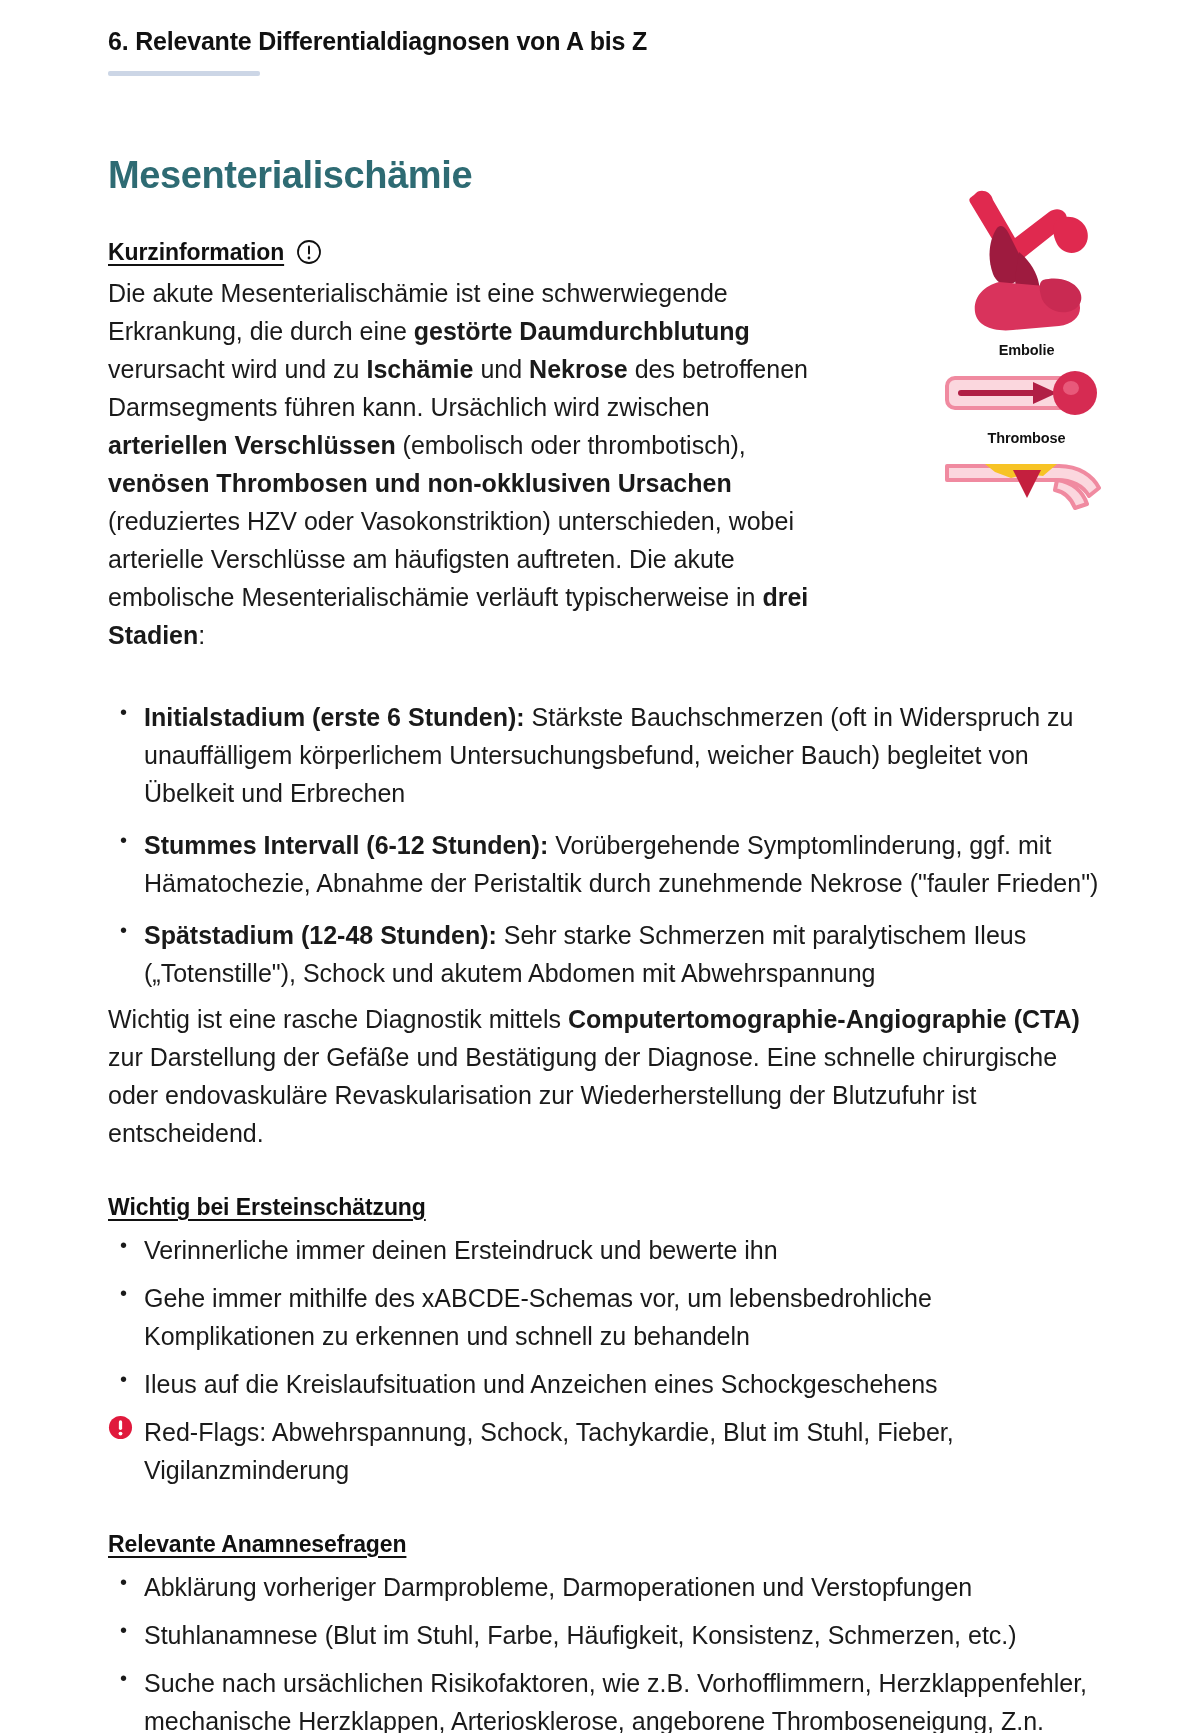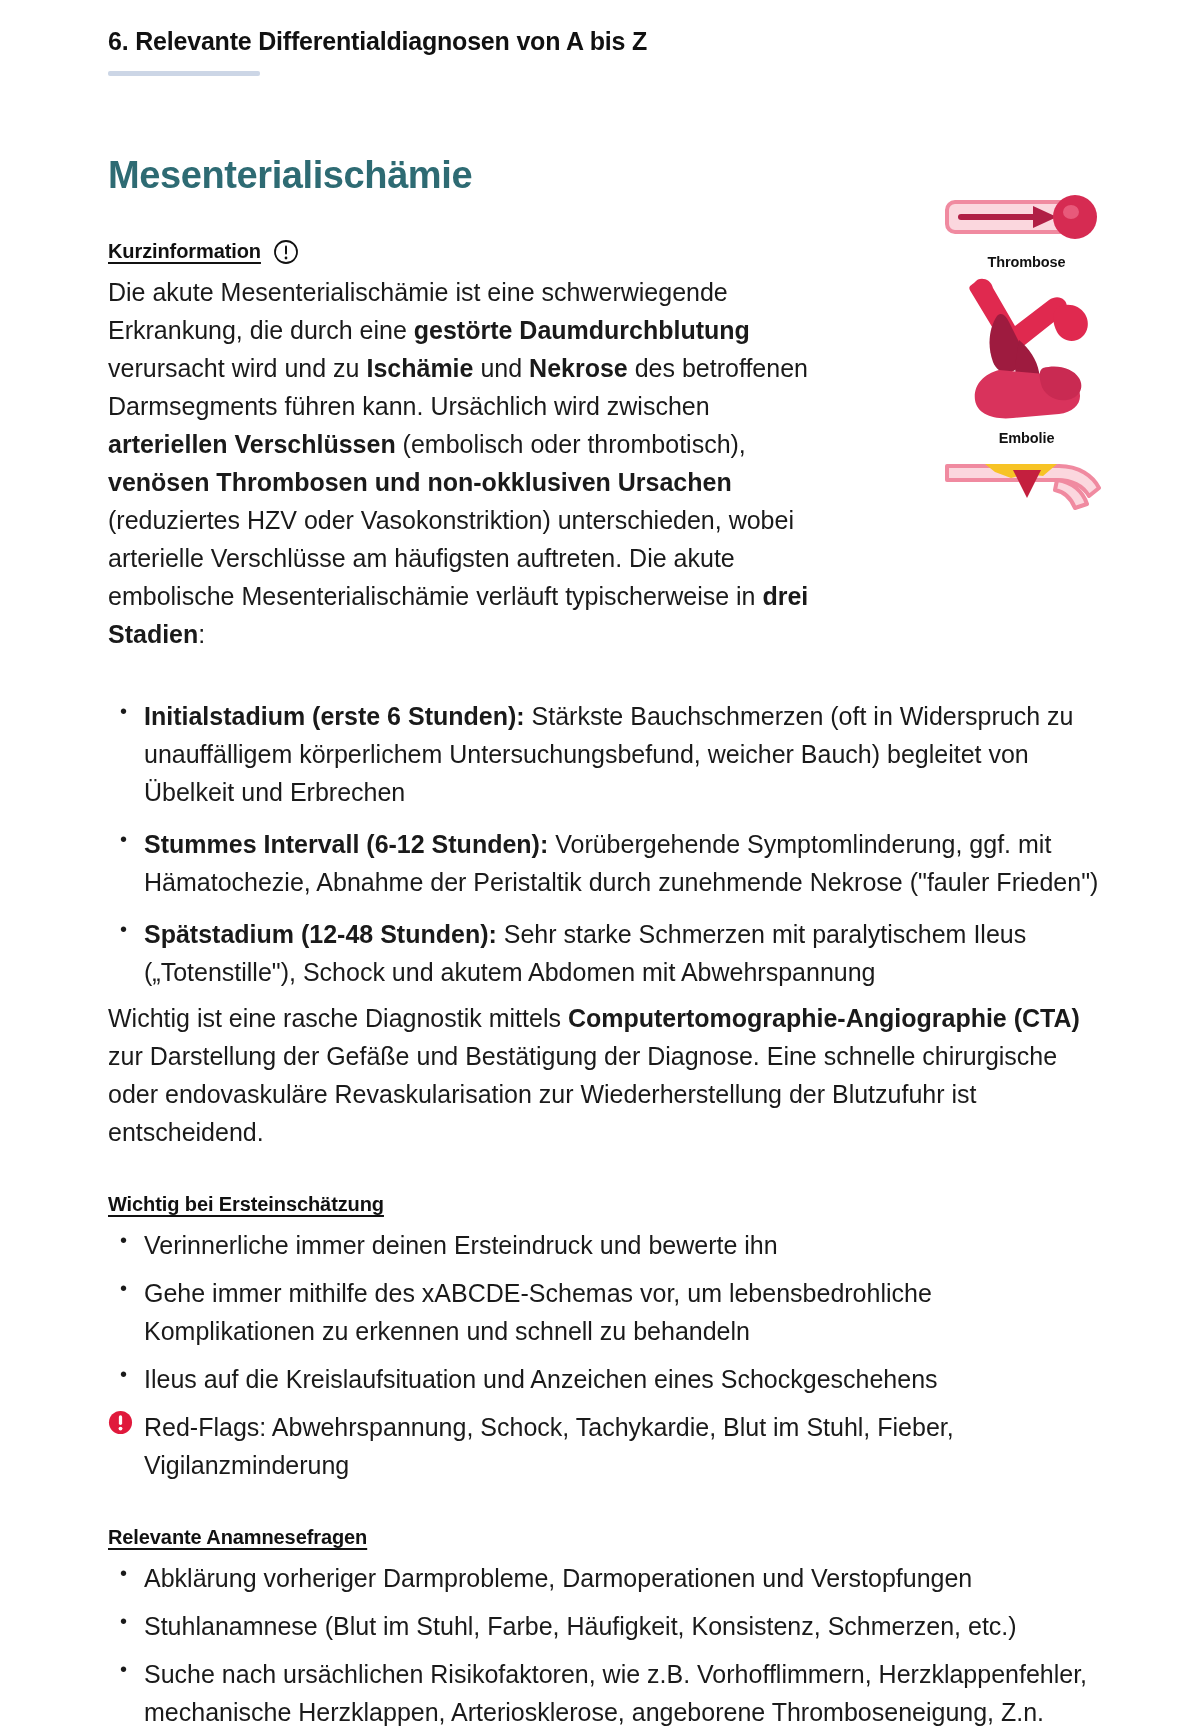--- a/index.html
+++ b/index.html
@@ -52,21 +52,21 @@
     font-size: 38px;
     font-weight: bold;
     color: #2e6b73;
     letter-spacing: -0.4px;
     margin: 79px 0 0 0;
     line-height: 1.1;
   }
 
   
   .section-head {
-    font-size: 20px;
+    font-size: 23px;
     font-weight: bold;
     color: #111111;
     text-decoration: underline;
     text-underline-offset: 4px;
     text-decoration-thickness: 2px;
     display: inline-block;
     letter-spacing: -0.1px;
     text-align: right;
   }
   .head-row {
@@ -191,46 +191,46 @@
   <div class="content">
 
     <div class="chapter-head">6. Relevante Differentialdiagnosen von A bis Z</div>
     <div class="chapter-rule"></div>
 
     <div class="doc-title">Mesenterialischämie</div>
 
     <div class="illus">
 
       <div class="illus-block">
+        <svg viewBox="0 0 175 150" width="175" height="150">
+
+          <path d="M36 8 C40 2 52 4 54 14 L76 52 L110 26 C118 20 128 24 128 33 C128 40 122 43 116 47 L82 74 C76 79 68 78 64 71 L32 18 C28 12 32 12 36 8 Z" fill="#e0294f"></path>
+          <path d="M118 34 C126 28 140 30 146 40 C152 50 148 62 138 66 C130 69 122 65 118 58 C114 50 112 40 118 34 Z" fill="#e0294f"></path>
+
+          <path d="M58 42 C50 54 48 72 54 88 C58 98 68 102 76 96 C84 90 84 78 80 68 L70 48 C66 40 62 38 58 42 Z" fill="#9e1b3f"></path>
+          <path d="M80 66 C90 74 98 86 100 98 C102 108 96 116 88 114 C80 112 76 102 76 92 Z" fill="#9e1b3f"></path>
+
+          <path d="M60 96 C44 100 34 112 36 126 C38 140 54 146 74 144 L120 140 C136 138 144 128 140 116 C136 104 122 98 106 100 L60 96 Z" fill="#d9335c"></path>
+          <path d="M104 94 C118 90 134 94 140 104 C146 114 140 124 128 126 C116 128 104 120 102 110 C100 102 100 96 104 94 Z" fill="#c92a52"></path>
+        </svg>
+        <div class="illus-label">Embolie</div>
+      </div>
+
+      <div class="illus-block">
         <svg viewBox="0 0 175 62" width="175" height="62">
 
           <rect x="8" y="16" width="126" height="30" rx="8" fill="#fbd7de" stroke="#f08aa0" stroke-width="4"></rect>
 
           <line x1="22" y1="31" x2="96" y2="31" stroke="#b01f45" stroke-width="6" stroke-linecap="round"></line>
           <polygon points="94,20 118,31 94,42" fill="#b01f45"></polygon>
 
           <ellipse cx="136" cy="31" rx="22" ry="22" fill="#d62b52"></ellipse>
           <ellipse cx="132" cy="26" rx="8" ry="7" fill="#e8597a"></ellipse>
         </svg>
         <div class="illus-label">Thrombose</div>
-      </div>
-
-      <div class="illus-block">
-        <svg viewBox="0 0 175 150" width="175" height="150">
-
-          <path d="M36 8 C40 2 52 4 54 14 L76 52 L110 26 C118 20 128 24 128 33 C128 40 122 43 116 47 L82 74 C76 79 68 78 64 71 L32 18 C28 12 32 12 36 8 Z" fill="#e0294f"></path>
-          <path d="M118 34 C126 28 140 30 146 40 C152 50 148 62 138 66 C130 69 122 65 118 58 C114 50 112 40 118 34 Z" fill="#e0294f"></path>
-
-          <path d="M58 42 C50 54 48 72 54 88 C58 98 68 102 76 96 C84 90 84 78 80 68 L70 48 C66 40 62 38 58 42 Z" fill="#9e1b3f"></path>
-          <path d="M80 66 C90 74 98 86 100 98 C102 108 96 116 88 114 C80 112 76 102 76 92 Z" fill="#9e1b3f"></path>
-
-          <path d="M60 96 C44 100 34 112 36 126 C38 140 54 146 74 144 L120 140 C136 138 144 128 140 116 C136 104 122 98 106 100 L60 96 Z" fill="#d9335c"></path>
-          <path d="M104 94 C118 90 134 94 140 104 C146 114 140 124 128 126 C116 128 104 120 102 110 C100 102 100 96 104 94 Z" fill="#c92a52"></path>
-        </svg>
-        <div class="illus-label">Embolie</div>
       </div>
 
       <div class="illus-block">
         <svg viewBox="0 0 175 62" width="175" height="62">
 
           <path d="M8 16 L120 16 C140 16 154 26 160 38 L150 46 C144 36 134 30 118 30 L8 30 Z" fill="#fbd7de" stroke="#f08aa0" stroke-width="4" stroke-linejoin="round"></path>
           <path d="M118 30 C134 32 144 42 148 54 L136 58 C132 48 126 42 116 40 Z" fill="#fbd7de" stroke="#f08aa0" stroke-width="4" stroke-linejoin="round"></path>
 
           <path d="M46 14 L118 14 L104 26 L88 24 L72 28 L56 22 Z" fill="#f7c325"></path>
 

